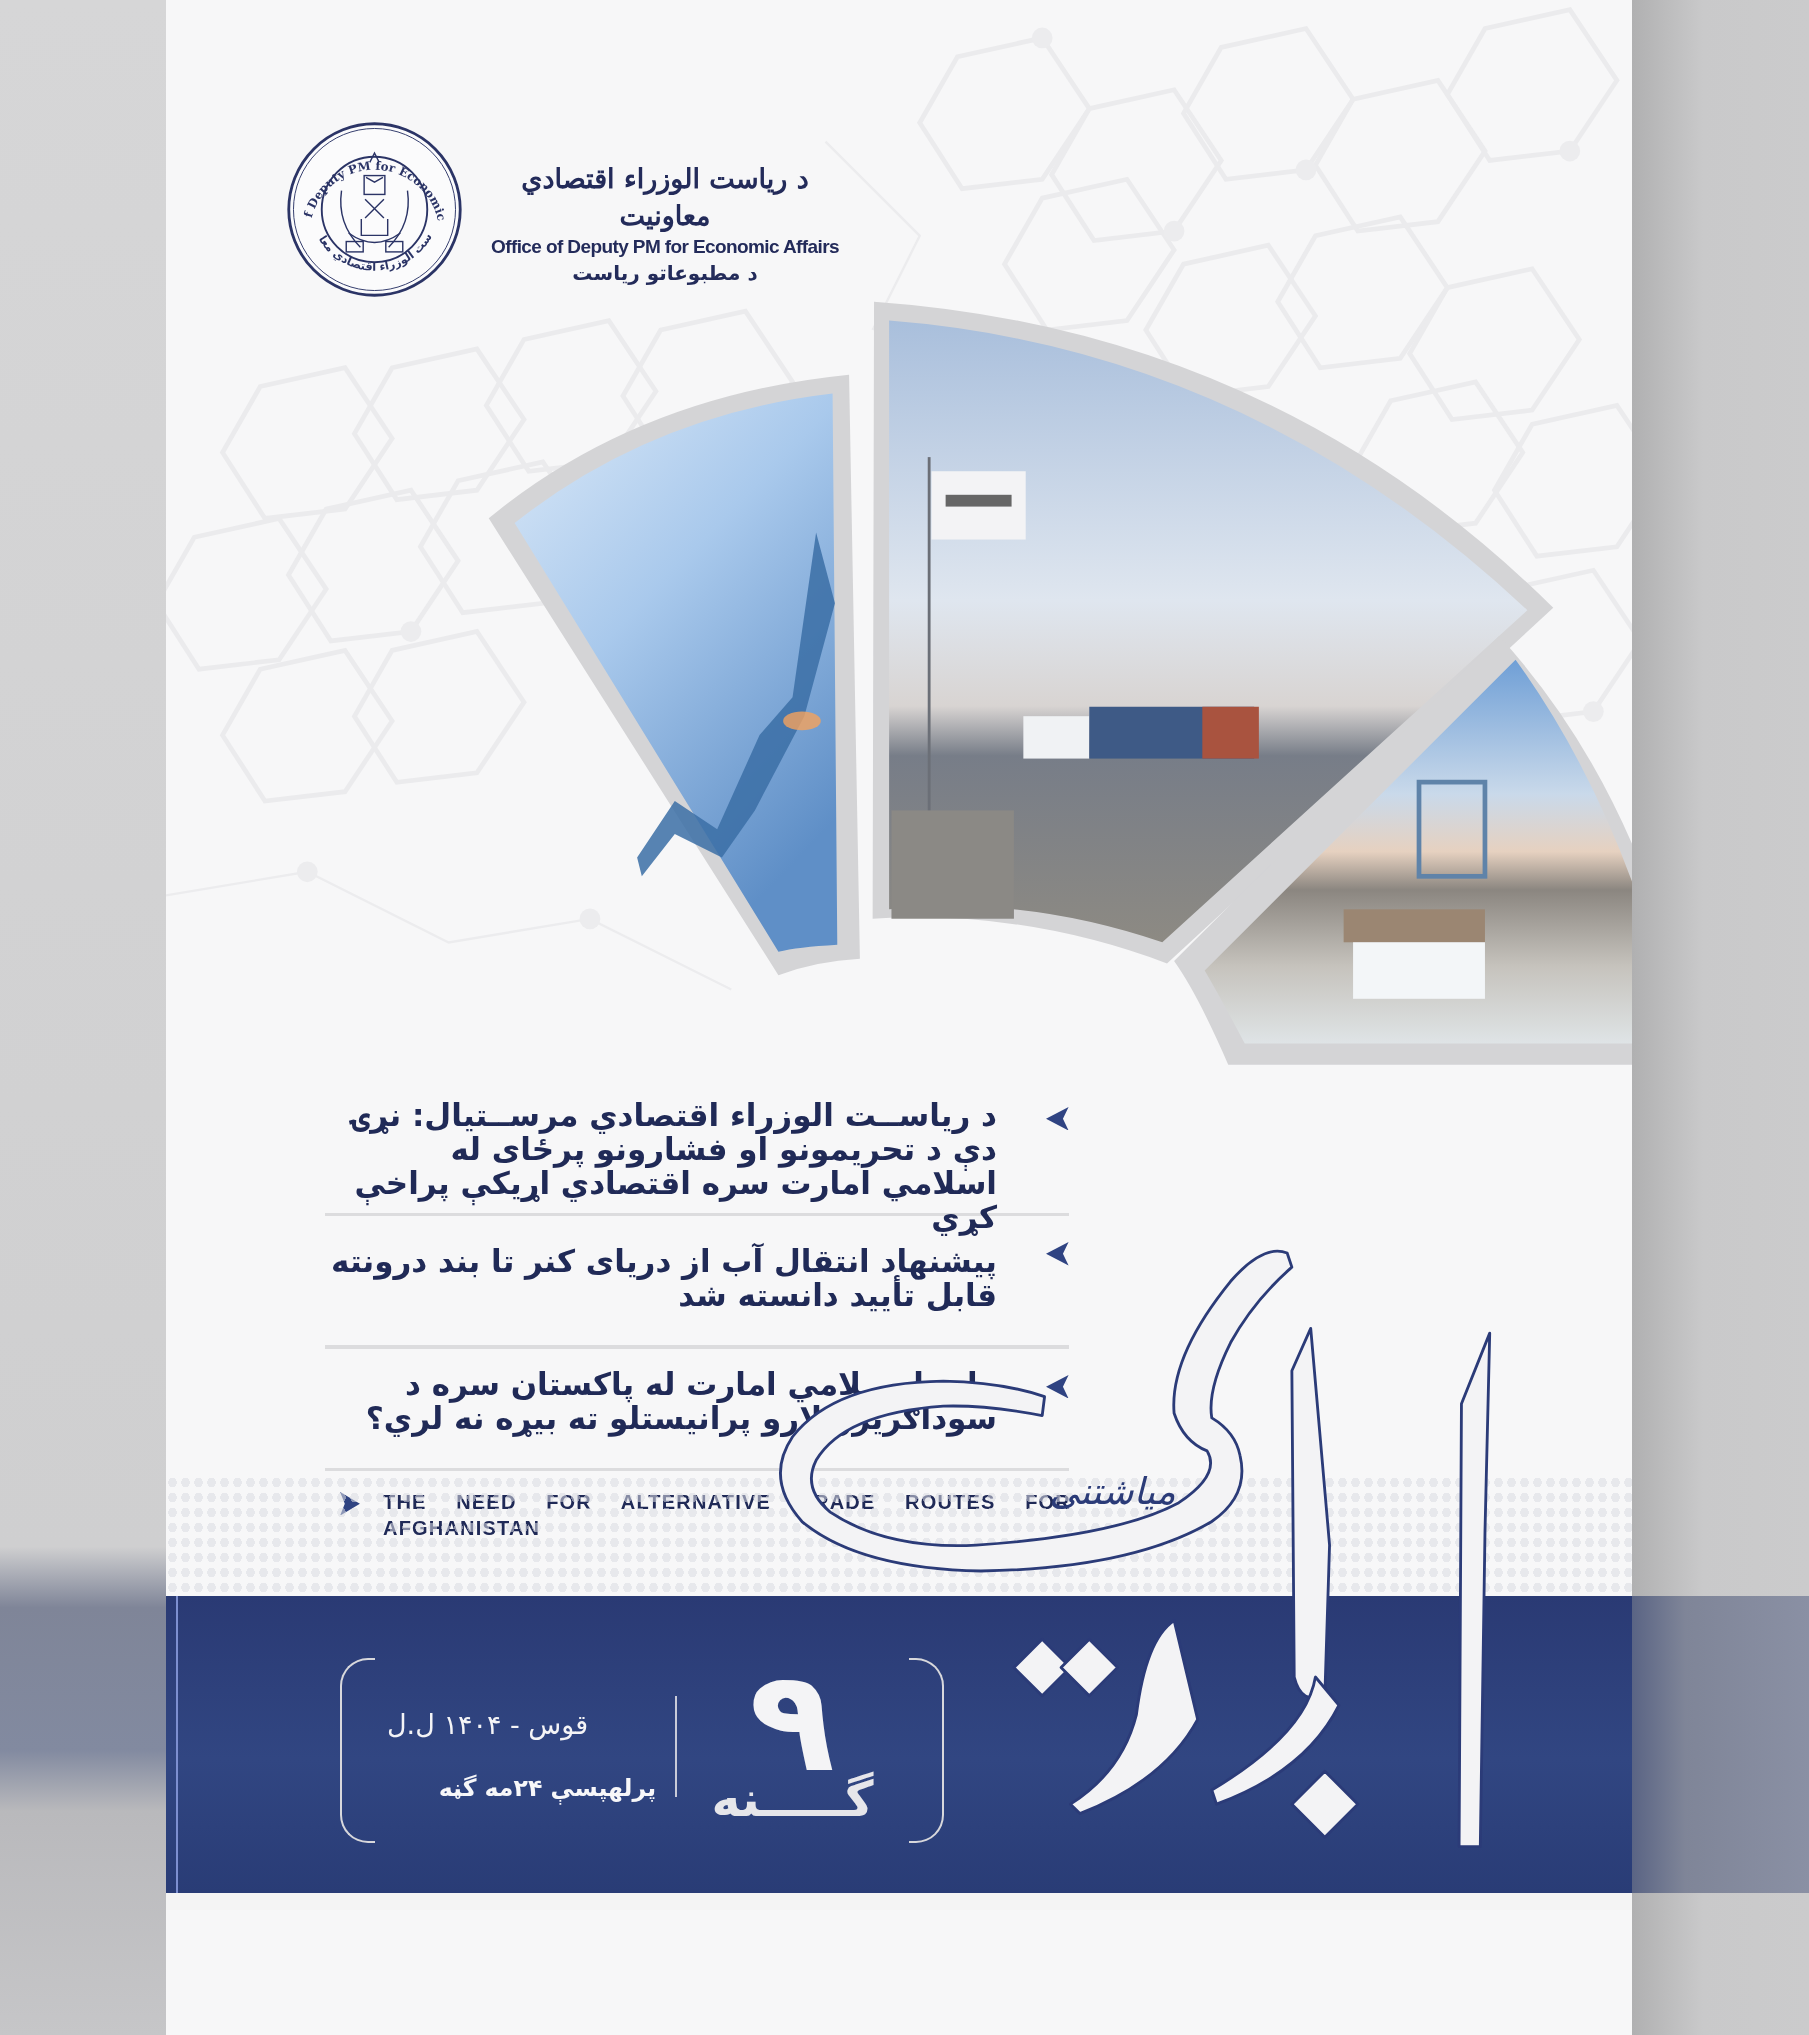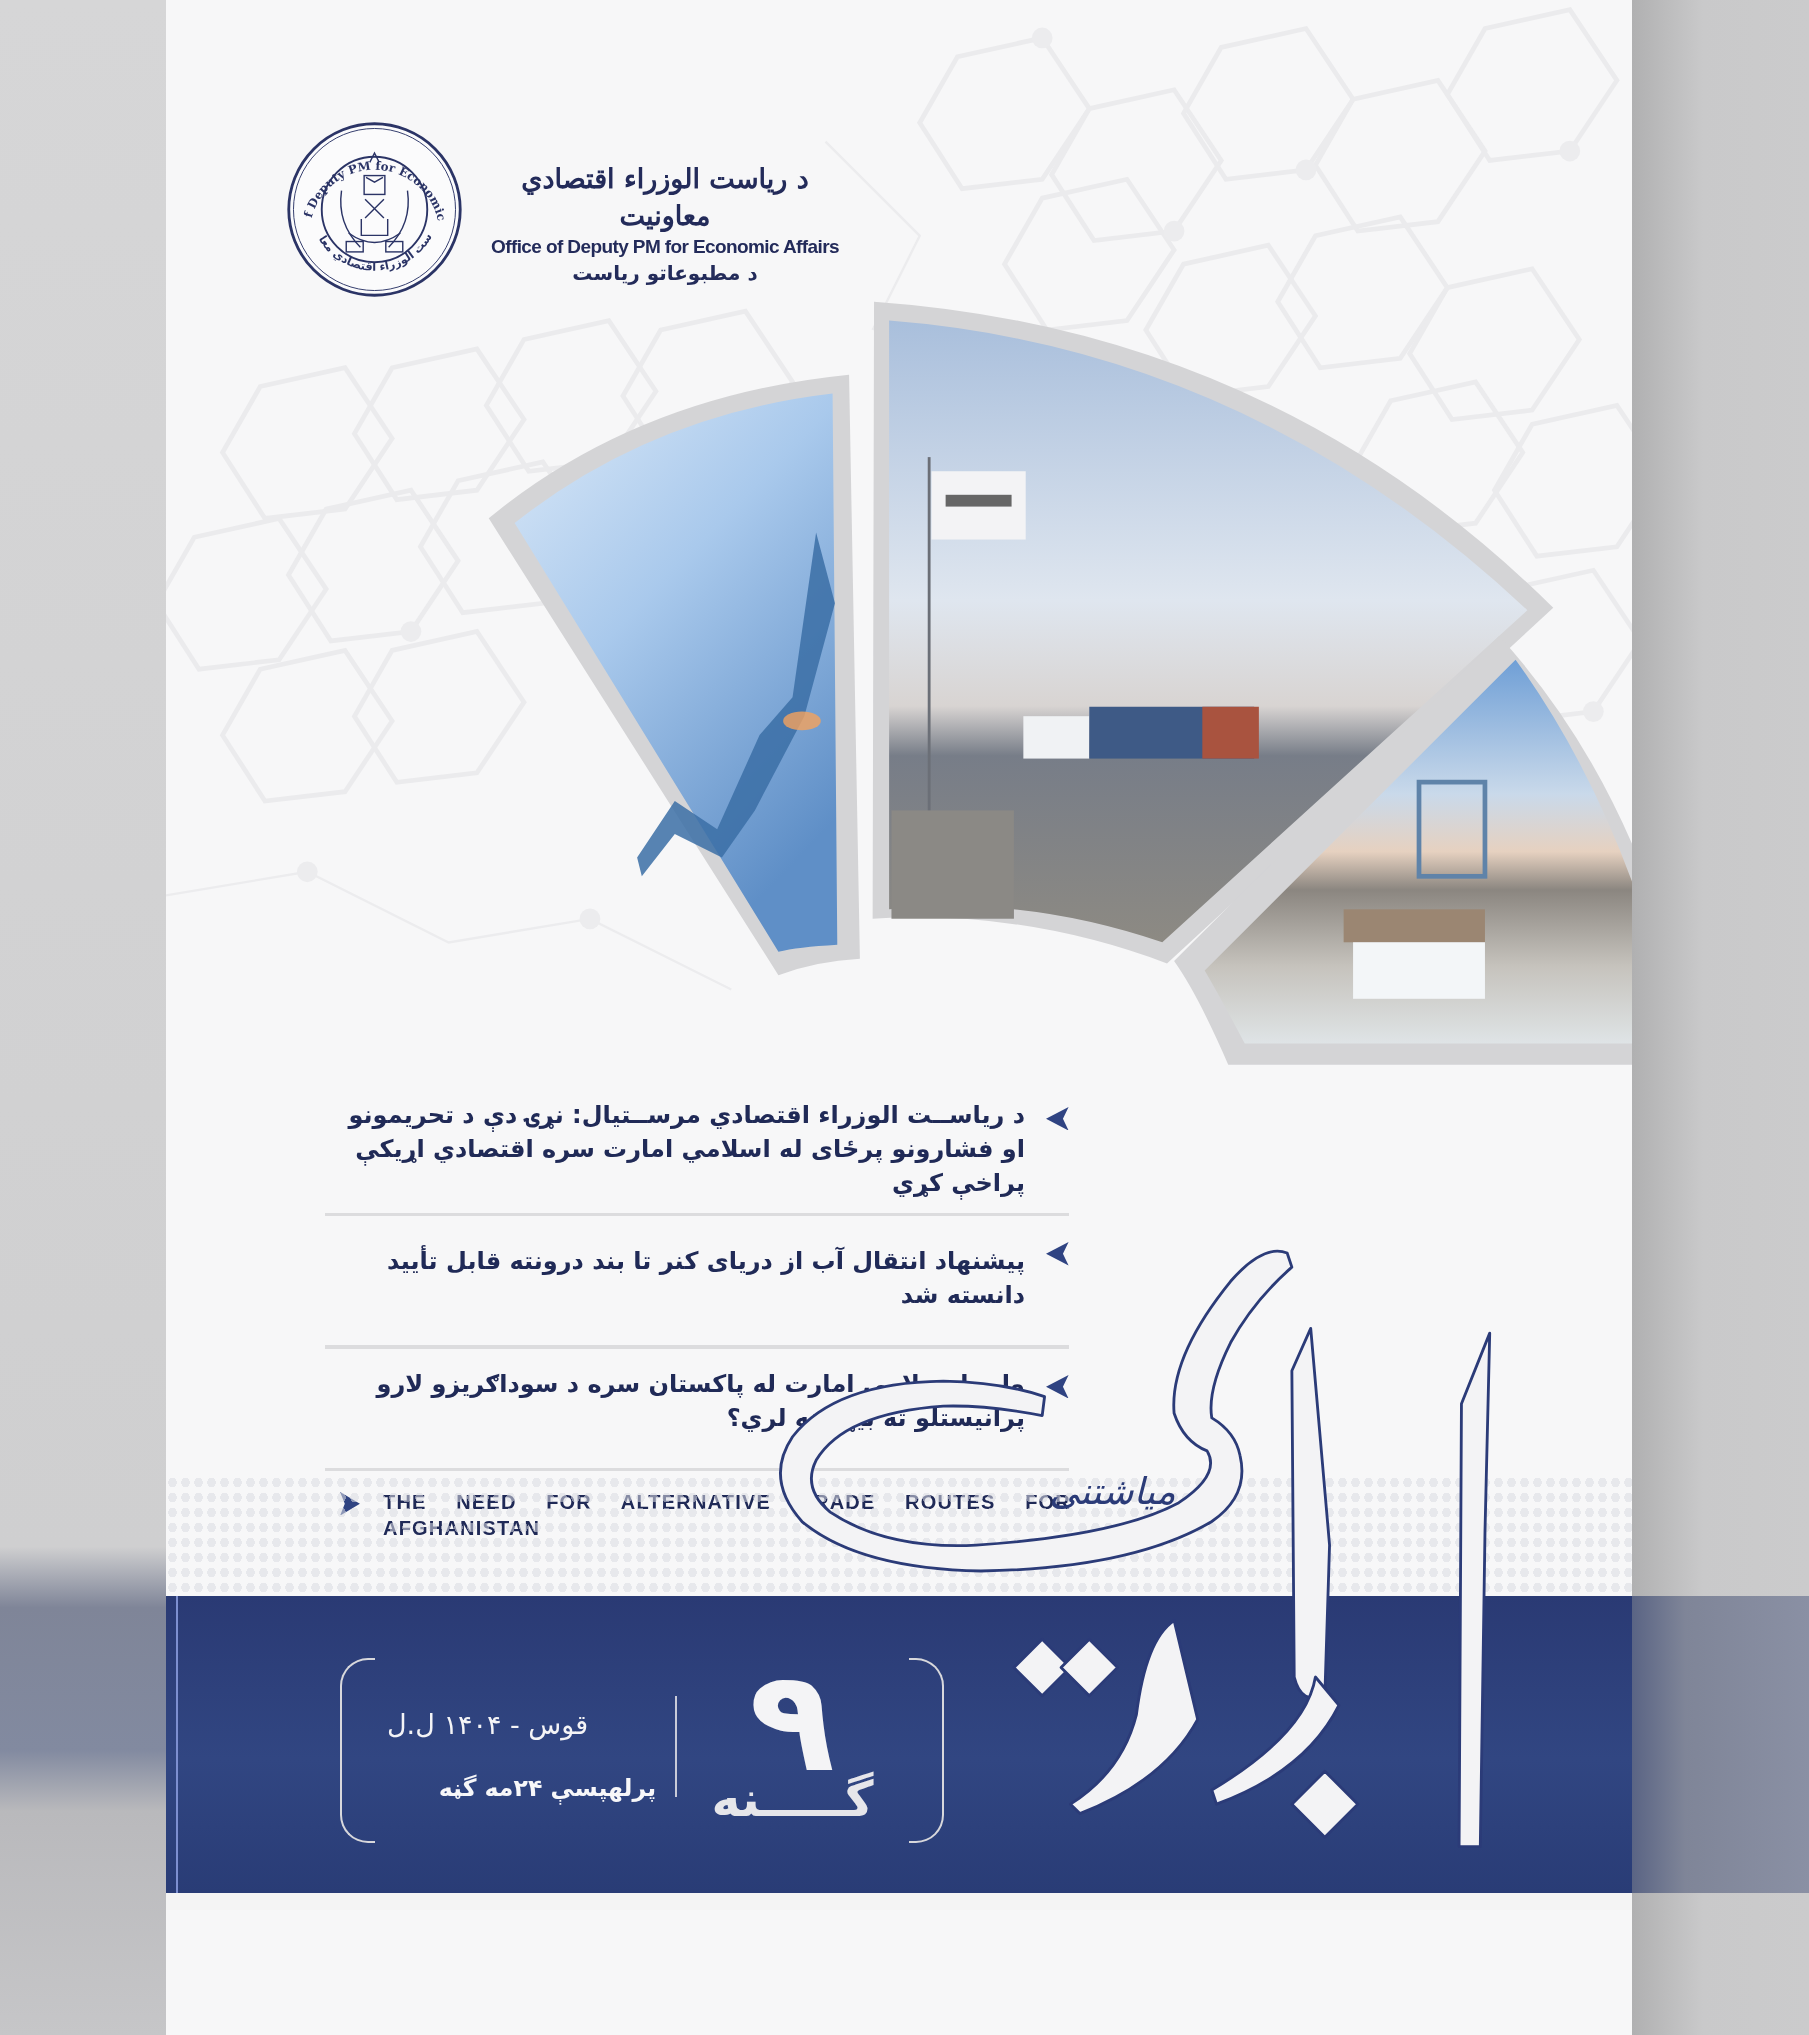--- a/index.html
+++ b/index.html
@@ -17,21 +17,21 @@
   
   .seal{position:absolute;left:119px;top:120px;width:179px;height:179px;}
   .logo-block{position:absolute;left:320px;top:160px;width:358px;text-align:center;color:#232b5a;}
   .logo-ar{font-family:"DejaVu Serif",serif;font-size:27px;font-weight:bold;line-height:37px;direction:rtl;letter-spacing:0.5px;}
   .logo-en{font-family:"Liberation Sans",sans-serif;font-size:19px;font-weight:bold;letter-spacing:-0.6px;line-height:25.4px;}
   .logo-sub{font-family:"DejaVu Sans",sans-serif;font-size:20px;font-weight:bold;direction:rtl;line-height:28px;}
   .petals{position:absolute;left:0;top:264px;width:1466px;height:829px;}
   
   .headlines{position:absolute;left:159px;top:1098px;width:744px;}
   .hl{position:relative;direction:rtl;}
-  .hl .txt{display:block;margin-right:44px;font-family:"DejaVu Sans",sans-serif;font-weight:bold;font-size:24px;line-height:34px;color:#202a57;text-align:right;}
+  .hl .txt{display:block;margin-right:72px;font-family:"DejaVu Sans",sans-serif;font-weight:bold;font-size:31px;line-height:34px;color:#202a57;text-align:right;}
   .hl .arrow{position:absolute;right:0;top:8.5px;width:22.6px;height:23.6px;}
   .sep{height:3.3px;background:#dcdcde;margin-left:0;margin-right:0;}
   .hl-1{padding-top:0;height:115px;}
   .hl-2{height:101px;}
   .hl-3{height:101px;}
   .hl-en{position:relative;margin-top:18px;direction:ltr;}
   .hl-en .arrow{position:absolute;left:15px;top:2.8px;width:20px;height:23.6px;}
   .hl-en .txt{display:block;margin-left:58px;margin-right:0;font-family:"Liberation Sans",sans-serif;font-weight:bold;font-size:20px;line-height:26px;color:#202a57;letter-spacing:1.2px;text-align:justify;text-align-last:left;width:688px;}
   
   .dots{position:absolute;left:0;top:1475px;width:1466px;height:120px;opacity:.55;

